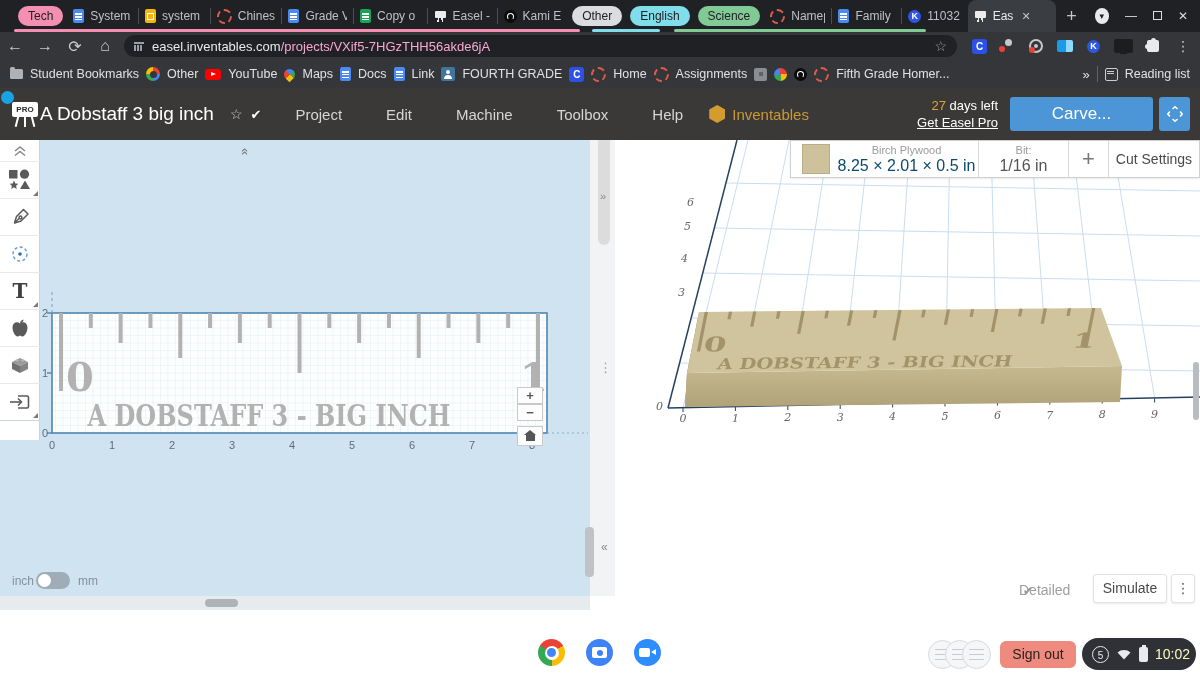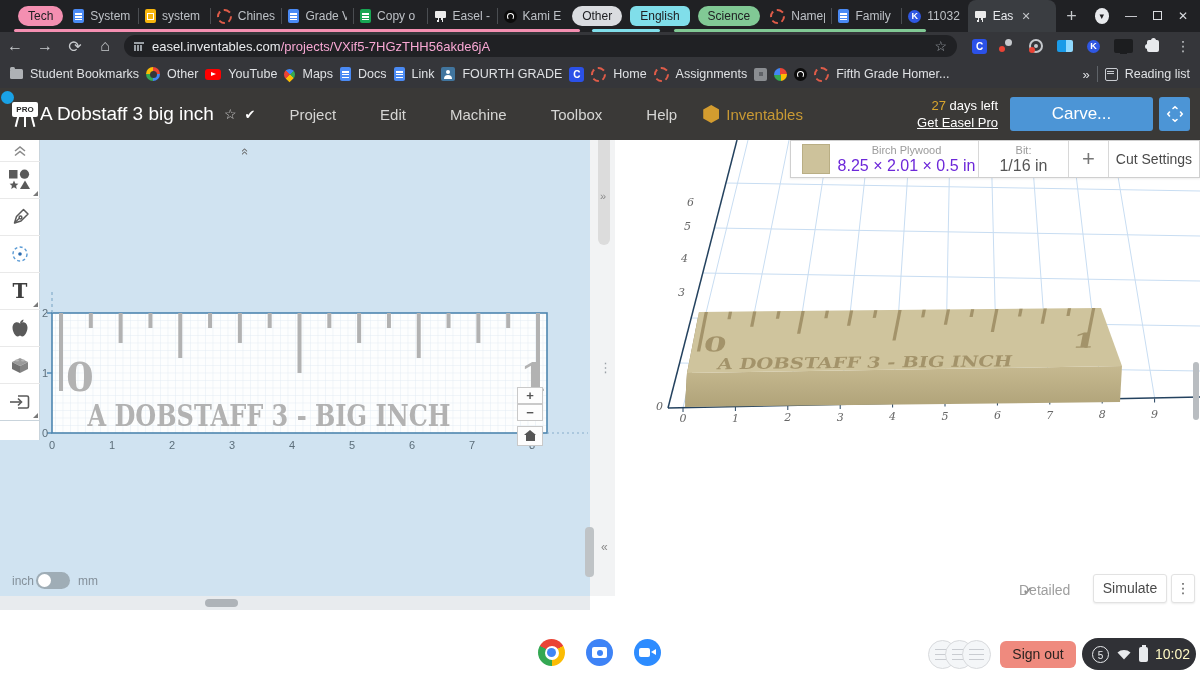--- a/index.html
+++ b/index.html
@@ -91,21 +91,21 @@
 
   
   #eheader{left:0;top:88px;width:1200px;height:52px;background:#3a3937;display:flex;align-items:center;padding:0 10px;box-sizing:border-box;}
   #notif-dot{left:1px;top:91px;width:13px;height:13px;border-radius:50%;background:#19a2e6;}
   .easel-logo{width:30px;height:30px;position:relative;flex:none;}
   .easel-logo .board{position:absolute;left:2px;top:3px;width:26px;height:15px;background:#fff;border-radius:2px;color:#2b2b2b;font:bold 8px/15px "Liberation Sans",sans-serif;text-align:center;}
   .easel-logo .legL,.easel-logo .legR,.easel-logo .legC{position:absolute;top:17px;width:2px;height:11px;background:#fff;}
   .easel-logo .legL{left:6px;transform:rotate(14deg);}
   .easel-logo .legR{right:6px;transform:rotate(-14deg);}
   .easel-logo .legC{left:14px;}
-  .etitle{color:#fff;font-size:19px;margin-right:10px;white-space:nowrap;}
+  .etitle{color:#fff;font-size:19px;margin-right:16px;white-space:nowrap;}
   .estar{color:#cfcfcf;font-size:14px;margin-right:8px;}
   .echeck{color:#fff;font-size:13px;margin-right:34px;}
   .emenu{color:#d6d6d4;font-size:15px;margin-right:44px;}
   .inv-hex{width:16px;height:18px;background:#d39c2f;clip-path:polygon(50% 0,100% 25%,100% 75%,50% 100%,0 75%,0 25%);margin-right:7px;flex:none;}
   .inv-text{color:#c99a34;font-size:15px;}
   .trial{margin-left:auto;text-align:right;font-size:13px;color:#fff;line-height:17px;margin-right:12px;white-space:nowrap;}
   .trial .gold{color:#d9a62e;}
   .trial .getpro{text-decoration:underline;display:block;}
   .carve-btn{width:143px;height:34px;background:#4c95d6;border-radius:3px;color:#fff;font-size:17px;text-align:center;line-height:34px;flex:none;}
   .jog-btn{width:31px;height:34px;background:#4c95d6;border-radius:3px;margin-left:6px;flex:none;display:flex;align-items:center;justify-content:center;}
@@ -136,21 +136,21 @@
 
   .unit-label{color:#84909a;font-size:12px;}
   #unit-toggle{left:36px;top:572px;width:34px;height:17px;border-radius:9px;background:#9fadb6;}
   #unit-knob{position:absolute;left:2px;top:2px;width:13px;height:13px;border-radius:50%;background:#fff;}
 
   
   #matcard{left:175px;top:0;height:38px;right:0;background:#fff;border:1px solid #cfcfcf;box-sizing:border-box;display:flex;align-items:stretch;box-shadow:0 1px 2px rgba(0,0,0,.08);}
   .mc-sec{display:flex;align-items:center;justify-content:center;border-right:1px solid #d8d8d8;box-sizing:border-box;}
   .mc-swatch{width:26px;height:28px;background:#cdc29b;border:1px solid #b9ae84;margin:0 8px;}
   .mc-label{font-size:11px;color:#9b9b9b;text-align:center;line-height:13px;}
-  .mc-value{font-size:16px;color:#6d28d9;text-align:center;line-height:18px;}
+  .mc-value{font-size:16px;color:#0c4a6e;text-align:center;line-height:18px;}
   .mc-plus{font-size:22px;color:#777;}
   .mc-cut{font-size:14px;color:#4a4a4a;}
 
   
   .sim-check{color:#8f8f8f;font-size:12px;}
   .sim-detailed{color:#9e9e9e;font-size:14px;}
   .sim-btn{background:#fff;border:1px solid #e2e2e2;border-radius:3px;box-shadow:0 1px 2px rgba(0,0,0,.08);color:#4a4a4a;font-size:14px;text-align:center;}
 
   
   #wpbar{left:0;top:610px;width:1200px;height:22px;background:#f2f2f2;border-top:1px solid #d5d5d5;display:flex;align-items:center;padding:0 8px;box-sizing:border-box;gap:8px;}
@@ -218,21 +218,21 @@
     <div class="tab" style="width:64px">
         <span class="fav fav-easel"></span>
         <span class="tlabel">Easel -</span>
       </div>
       <span class="tsep"></span>
     <div class="tab" style="width:66px">
         <span class="fav fav-kami-dark"></span>
         <span class="tlabel">Kami E</span>
       </div>
     <span class="tab-pill" style="background: rgb(218, 220, 224);">Other</span>
-    <span class="tab-pill" style="background: rgb(128, 222, 234); border-radius: 6px;">English</span>
+    <span class="tab-pill" style="background: rgb(128, 222, 234);">English</span>
     <span class="tab-pill" style="background: rgb(129, 201, 149);">Science</span>
     <div class="tab" style="width:62px">
         <span class="fav fav-dashed"></span>
         <span class="tlabel">Namep</span>
       </div>
       <span class="tsep"></span>
     <div class="tab" style="width:64px">
         <span class="fav fav-docs"></span>
         <span class="tlabel">Family</span>
       </div>

